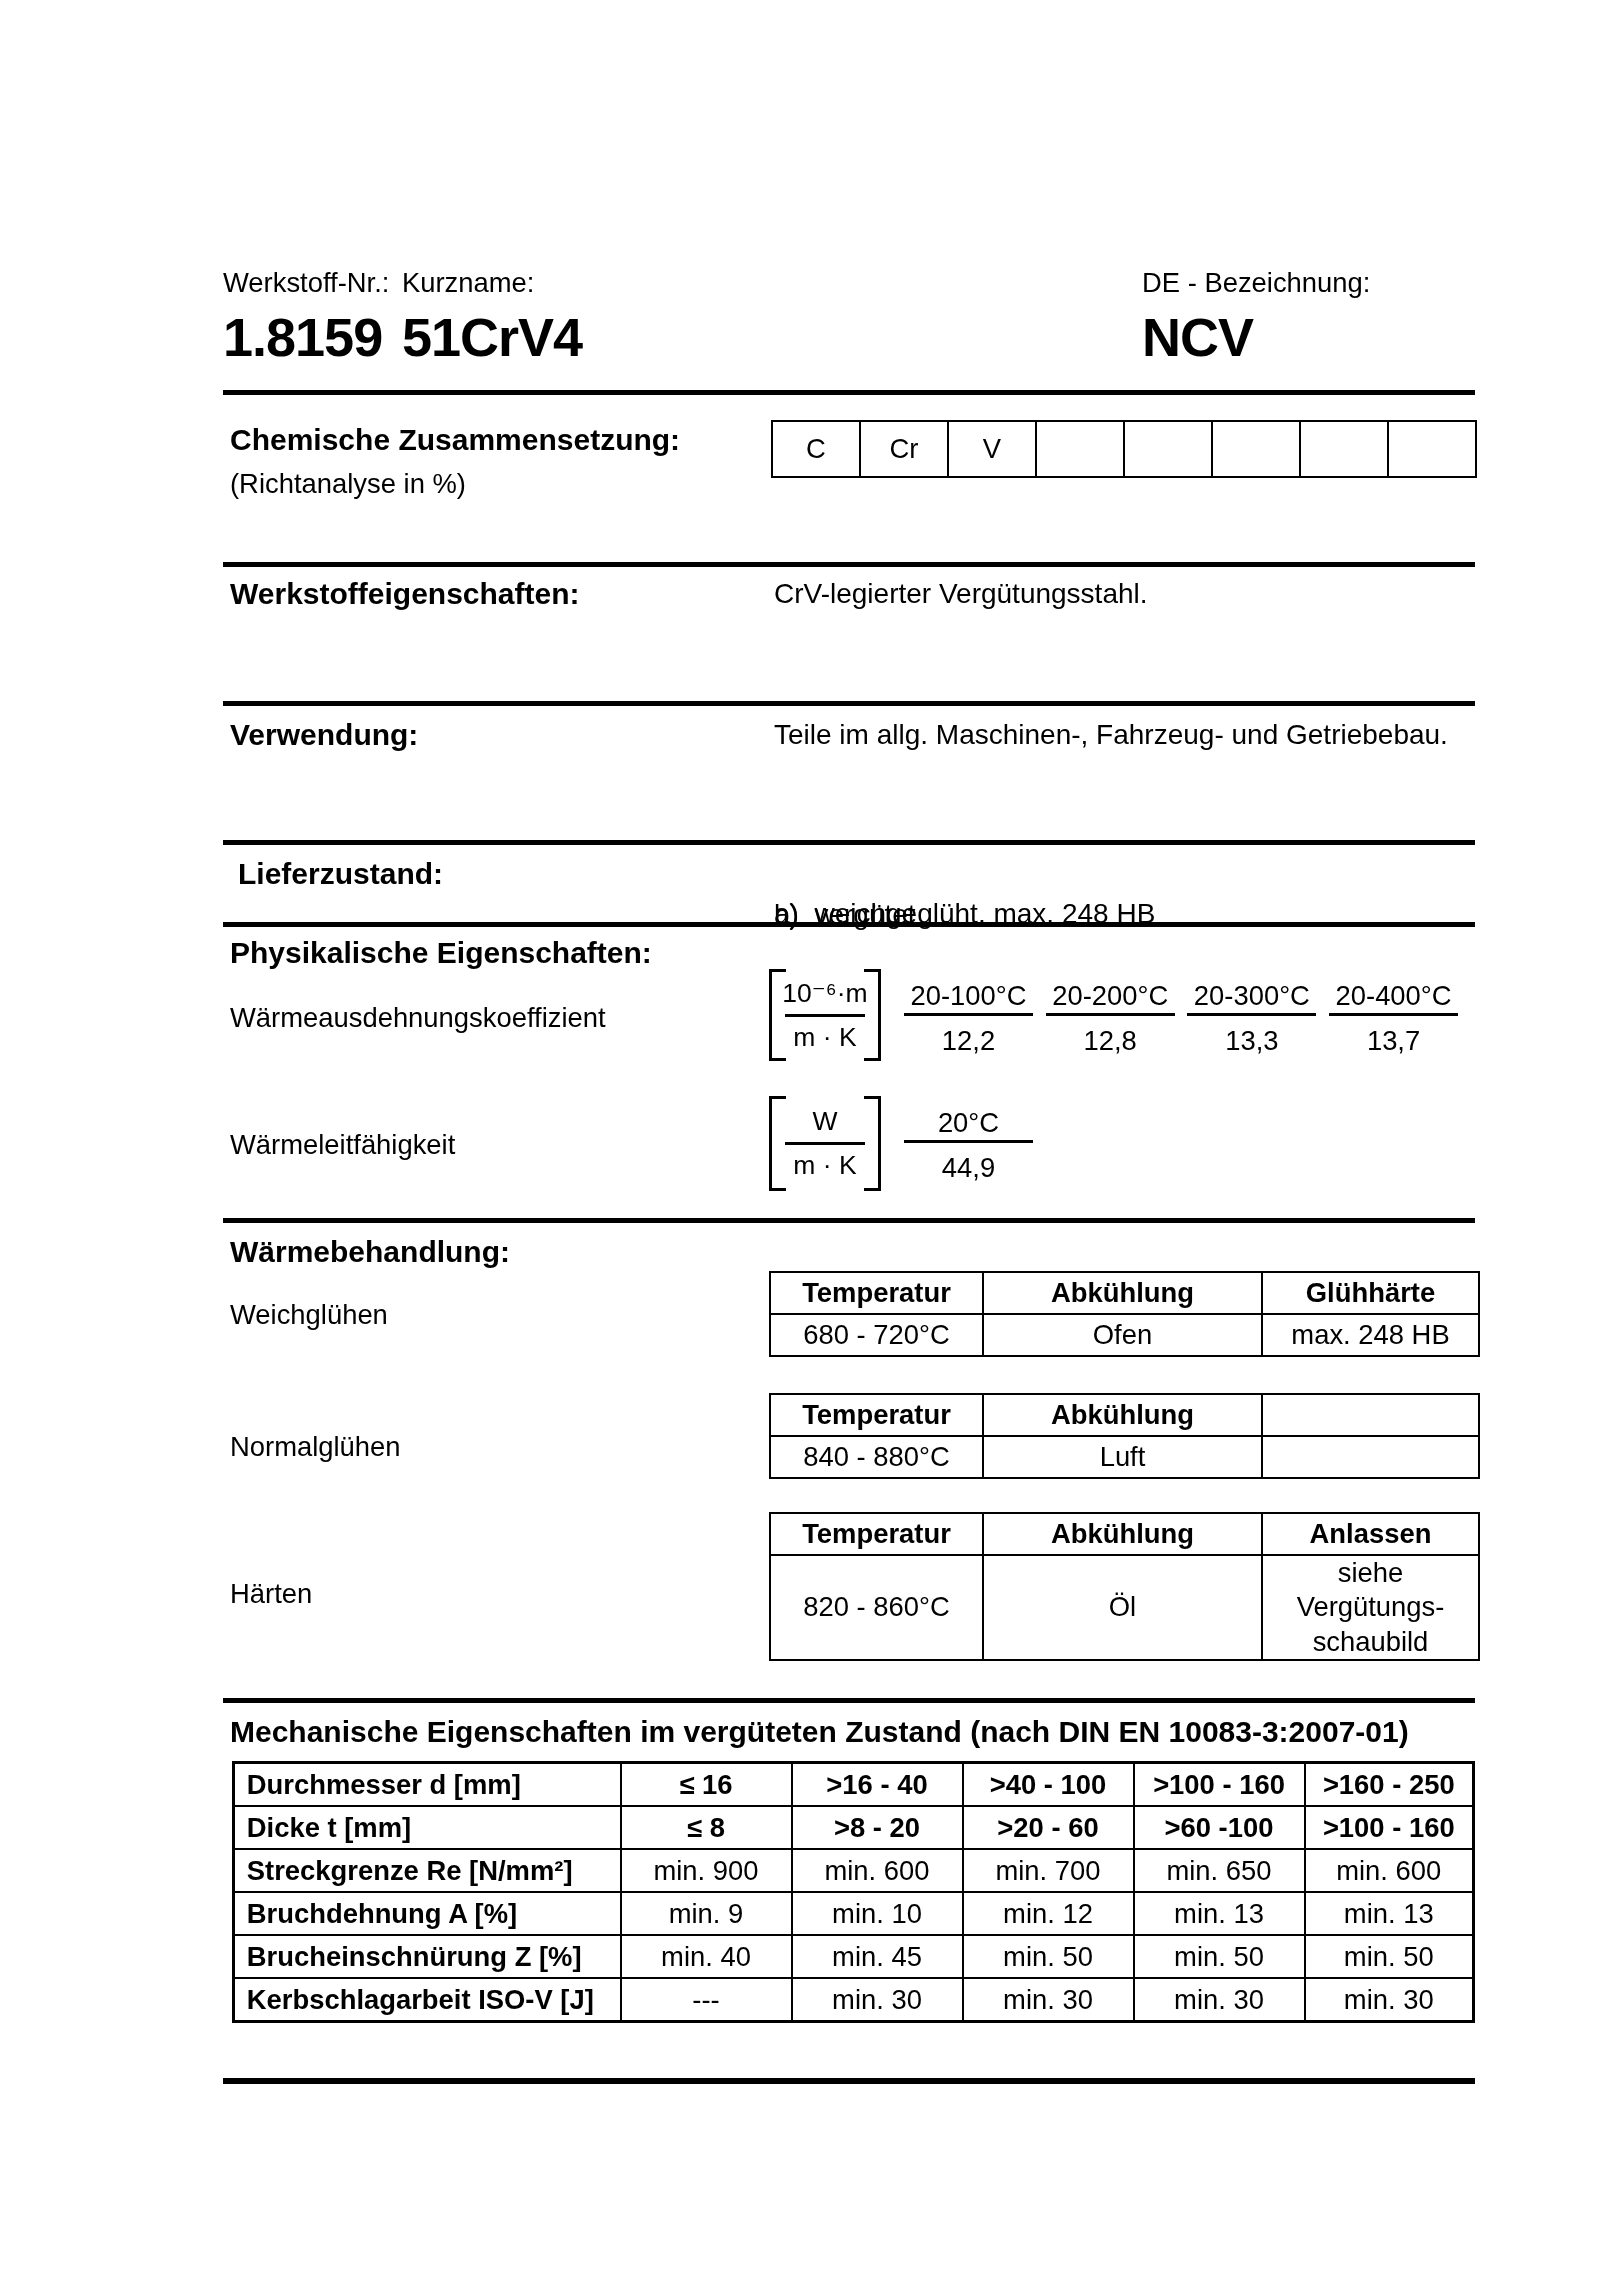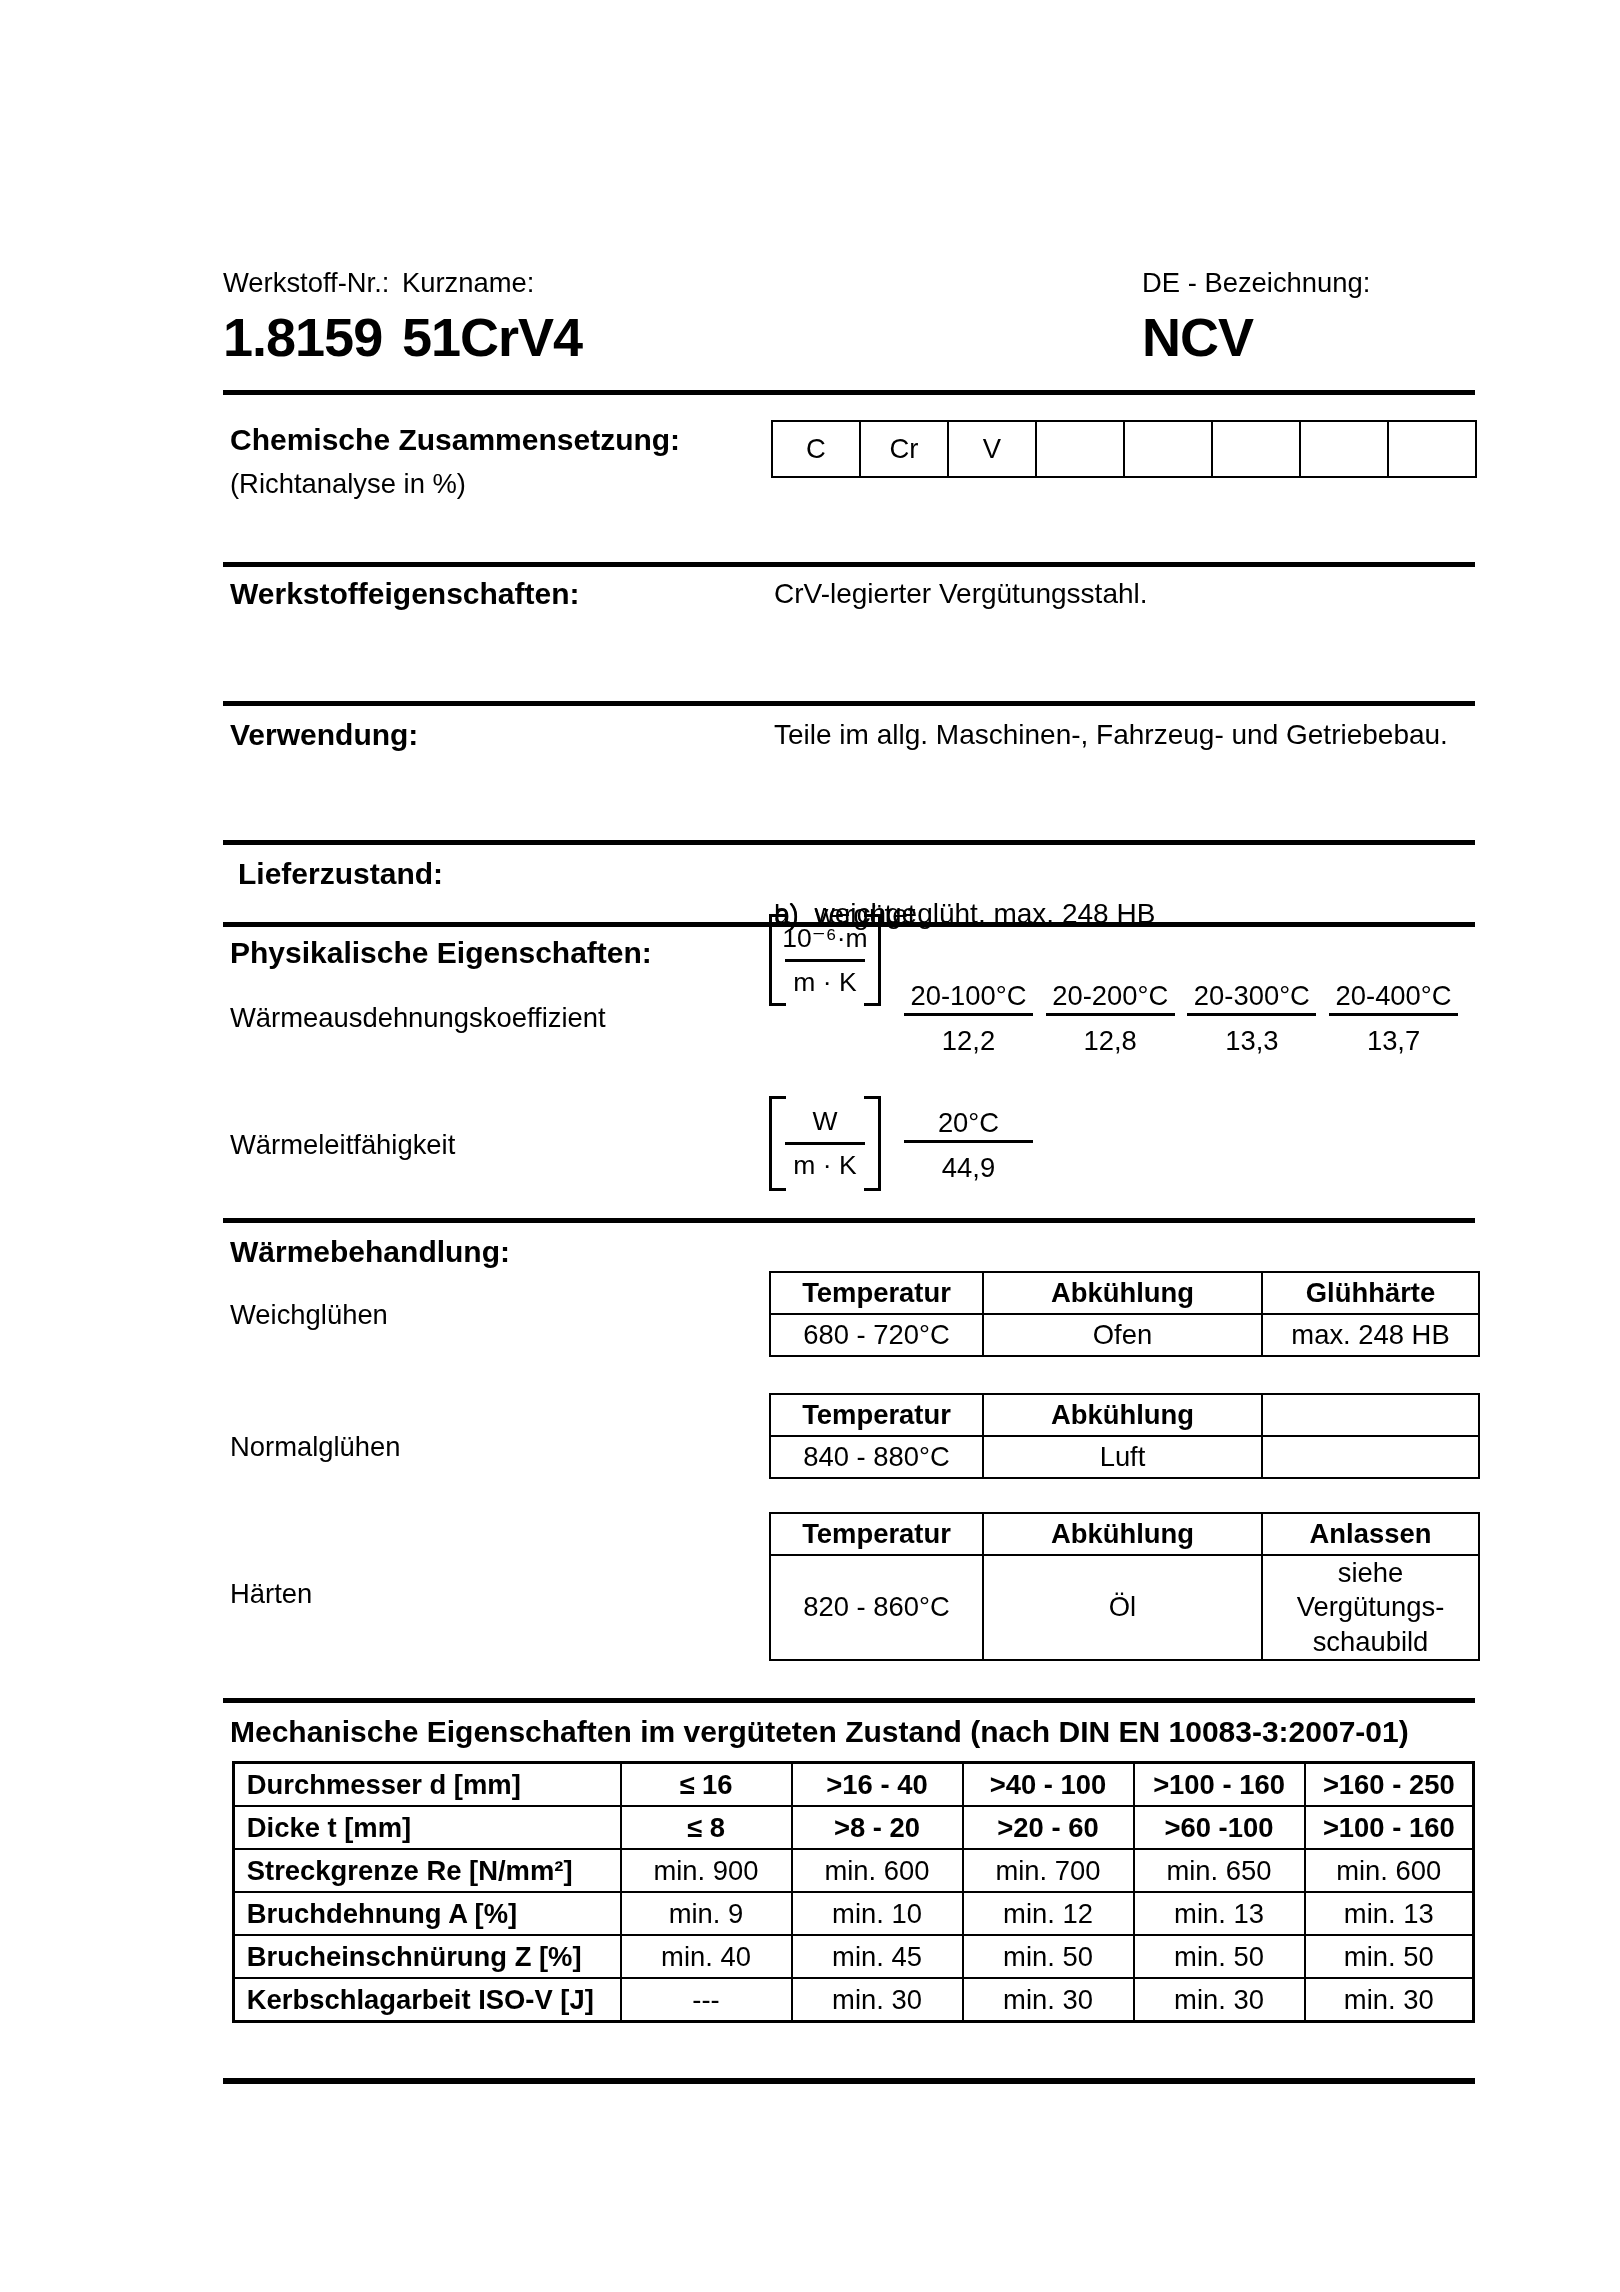--- a/index.html
+++ b/index.html
@@ -101,21 +101,21 @@
   <div class="rule" style="top:840px;"></div>
 
   <div class="abs h1" style="left:230px; top:857px;margin-left:8px;">Lieferzustand:</div>
   <div class="abs body-txt pre" style="left:774px; top:898px;">a)  weichgeglüht, max. 248 HB</div>
   <div class="abs body-txt pre" style="left:774px; top:899px;">b)  vergütet</div>
   <div class="rule" style="top:922px;"></div>
 
   <div class="abs h1" style="left:230px; top:936px;">Physikalische Eigenschaften:</div>
 
   <div class="abs lbl" style="left:230px; top:1002px;">Wärmeausdehnungskoeffizient</div>
-  <div class="unit-bracket" style="top:914px;">
+  <div class="unit-bracket" style="top:969px;">
     <div class="bk l"></div>
     <div class="bk r"></div>
     <span>10⁻⁶·m</span>
     <span class="unit-line"></span>
     <span>m · K</span>
   </div>
   <div class="val-cols" style="left:904px; top:980px;">
     <div class="val-col">
       <span class="t">20-100°C</span>
       <span class="v">12,2</span>

